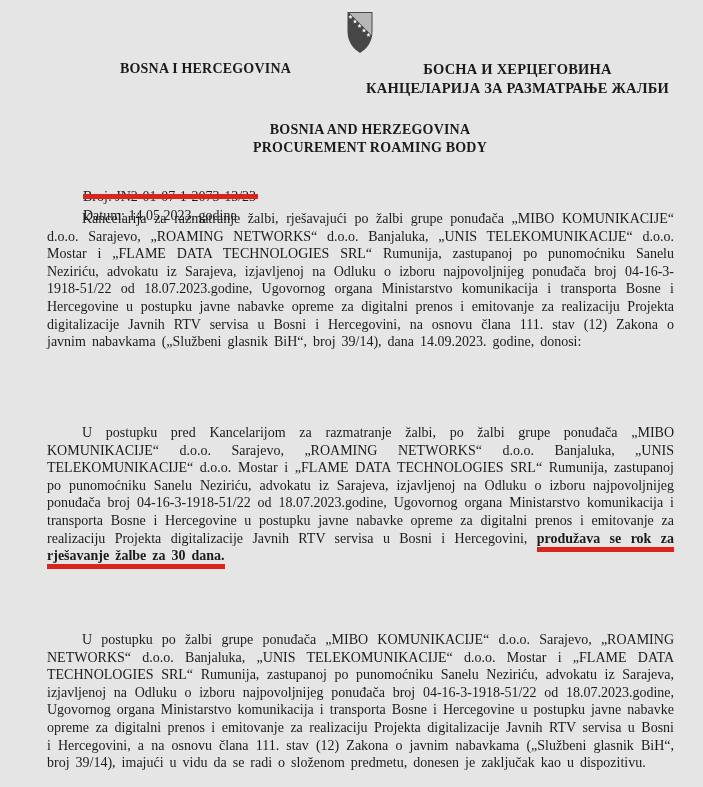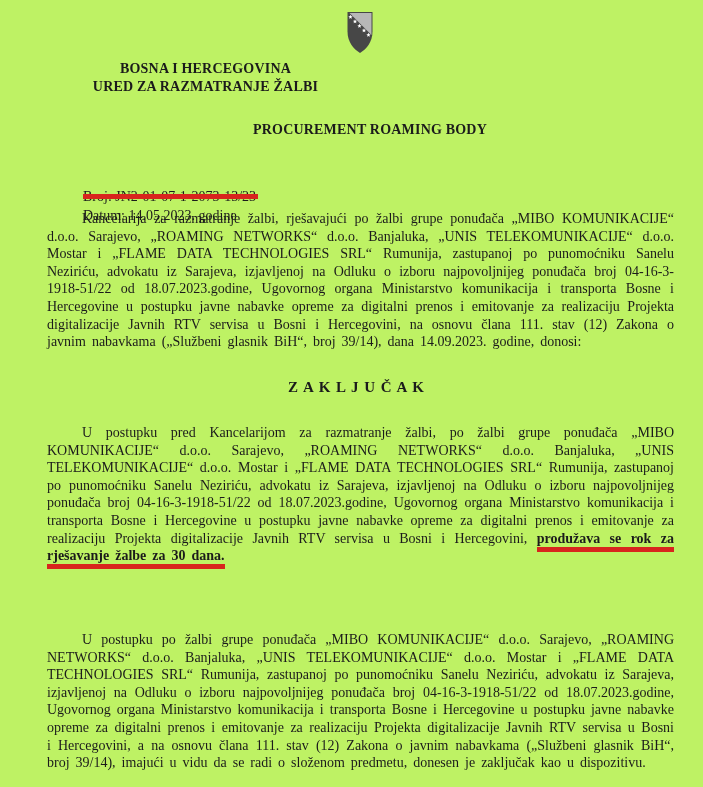--- a/index.html
+++ b/index.html
@@ -3,21 +3,21 @@
 <meta charset="utf-8">
 <style>
   :root{
     --underline-red:#d8251d;
     --text-black:#1b1b1b;
   }
   html,body{margin:0;padding:0;background:#ffffff;}
   .page{
     position:relative;
     width:703px;height:787px;
-    background:#bef264;
+    background:#e5e5e5;
     overflow:hidden;
     font-family:"Liberation Serif","DejaVu Serif",serif;
     color:var(--text-black);
   }
   
   .coat{position:absolute;left:346px;top:9px;width:28px;height:47px;}
   .coat svg{width:100%;height:100%;display:block;}
   
   .hdr{position:absolute;text-align:center;font-weight:bold;letter-spacing:.2px;}
   .hdr-left {left:58px; top:60px; width:295px; font-size:14px; line-height:18px;}
@@ -63,37 +63,40 @@
       <use href="#st" transform="translate(9,13)"></use>
       <use href="#st" transform="translate(18,22)"></use>
       <use href="#st" transform="translate(27,31)"></use>
       <use href="#st" transform="translate(36,40)"></use>
       <use href="#st" transform="translate(45,49)"></use>
     </svg>
   </div>
 
   <div class="hdr hdr-left">
     <div>BOSNA I HERCEGOVINA</div>
-    <div>URED ZA RAZMATRANJE ŽALBI</div>
   </div>
 
+  <div class="hdr hdr-right">
+    <div>БОСНА И ХЕРЦЕГОВИНА</div>
+    <div>КАНЦЕЛАРИЈА ЗА РАЗМАТРАЊЕ ЖАЛБИ</div>
+  </div>
 
   <div class="hdr hdr-en">
+    <div>BOSNIA AND HERZEGOVINA</div>
     <div>PROCUREMENT ROAMING BODY</div>
   </div>
 
   <div class="meta">
     <div>Broj: JN2-01-07-1-2073-13/23</div>
     <div>Datum: 14.05.2023. godine</div>
   </div>
   <div class="redline-date"></div>
 
   <p class="para para-intro">Kancelarija za razmatranje žalbi, rješavajući po žalbi grupe ponuđača „MIBO KOMUNIKACIJE“ d.o.o. Sarajevo, „ROAMING NETWORKS“ d.o.o. Banjaluka, „UNIS TELEKOMUNIKACIJE“ d.o.o. Mostar i „FLAME DATA TECHNOLOGIES SRL“ Rumunija, zastupanoj po punomoćniku Sanelu Neziriću, advokatu iz Sarajeva, izjavljenoj na Odluku o izboru najpovoljnijeg ponuđača broj 04-16-3-1918-51/22 od 18.07.2023.godine, Ugovornog organa Ministarstvo komunikacija i transporta Bosne i Hercegovine u postupku javne nabavke opreme za digitalni prenos i emitovanje za realizaciju Projekta digitalizacije Javnih RTV servisa u Bosni i Hercegovini, na osnovu člana 111. stav (12) Zakona o javnim nabavkama („Službeni glasnik BiH“, broj 39/14), dana 14.09.2023. godine, donosi:</p>
 
-  <div class="heading heading-zakljucak">Z A K L J U Č A K</div>
 
   <p class="para para-conclusion">
     <span>U postupku pred Kancelarijom za razmatranje žalbi, po žalbi grupe ponuđača „MIBO KOMUNIKACIJE“ d.o.o. Sarajevo, „ROAMING NETWORKS“ d.o.o. Banjaluka, „UNIS TELEKOMUNIKACIJE“ d.o.o. Mostar i „FLAME DATA TECHNOLOGIES SRL“ Rumunija, zastupanoj po punomoćniku Sanelu Neziriću, advokatu iz Sarajeva, izjavljenoj na Odluku o izboru najpovoljnijeg ponuđača broj 04-16-3-1918-51/22 od 18.07.2023.godine, Ugovornog organa Ministarstvo komunikacija i transporta Bosne i Hercegovine u postupku javne nabavke opreme za digitalni prenos i emitovanje za realizaciju Projekta digitalizacije Javnih RTV servisa u Bosni i Hercegovini,</span>
     <span class="emphasis">produžava se rok za rješavanje žalbe za 30 dana.</span>
   </p>
 
 
   <p class="para para-rationale">U postupku po žalbi grupe ponuđača „MIBO KOMUNIKACIJE“ d.o.o. Sarajevo, „ROAMING NETWORKS“ d.o.o. Banjaluka, „UNIS TELEKOMUNIKACIJE“ d.o.o. Mostar i „FLAME DATA TECHNOLOGIES SRL“ Rumunija, zastupanoj po punomoćniku Sanelu Neziriću, advokatu iz Sarajeva, izjavljenoj na Odluku o izboru najpovoljnijeg ponuđača broj 04-16-3-1918-51/22 od 18.07.2023.godine, Ugovornog organa Ministarstvo komunikacija i transporta Bosne i Hercegovine u postupku javne nabavke opreme za digitalni prenos i emitovanje za realizaciju Projekta digitalizacije Javnih RTV servisa u Bosni i Hercegovini, a na osnovu člana 111. stav (12) Zakona o javnim nabavkama („Službeni glasnik BiH“, broj 39/14), imajući u vidu da se radi o složenom predmetu, donesen je zaključak kao u dispozitivu.</p>
 
 </div>

